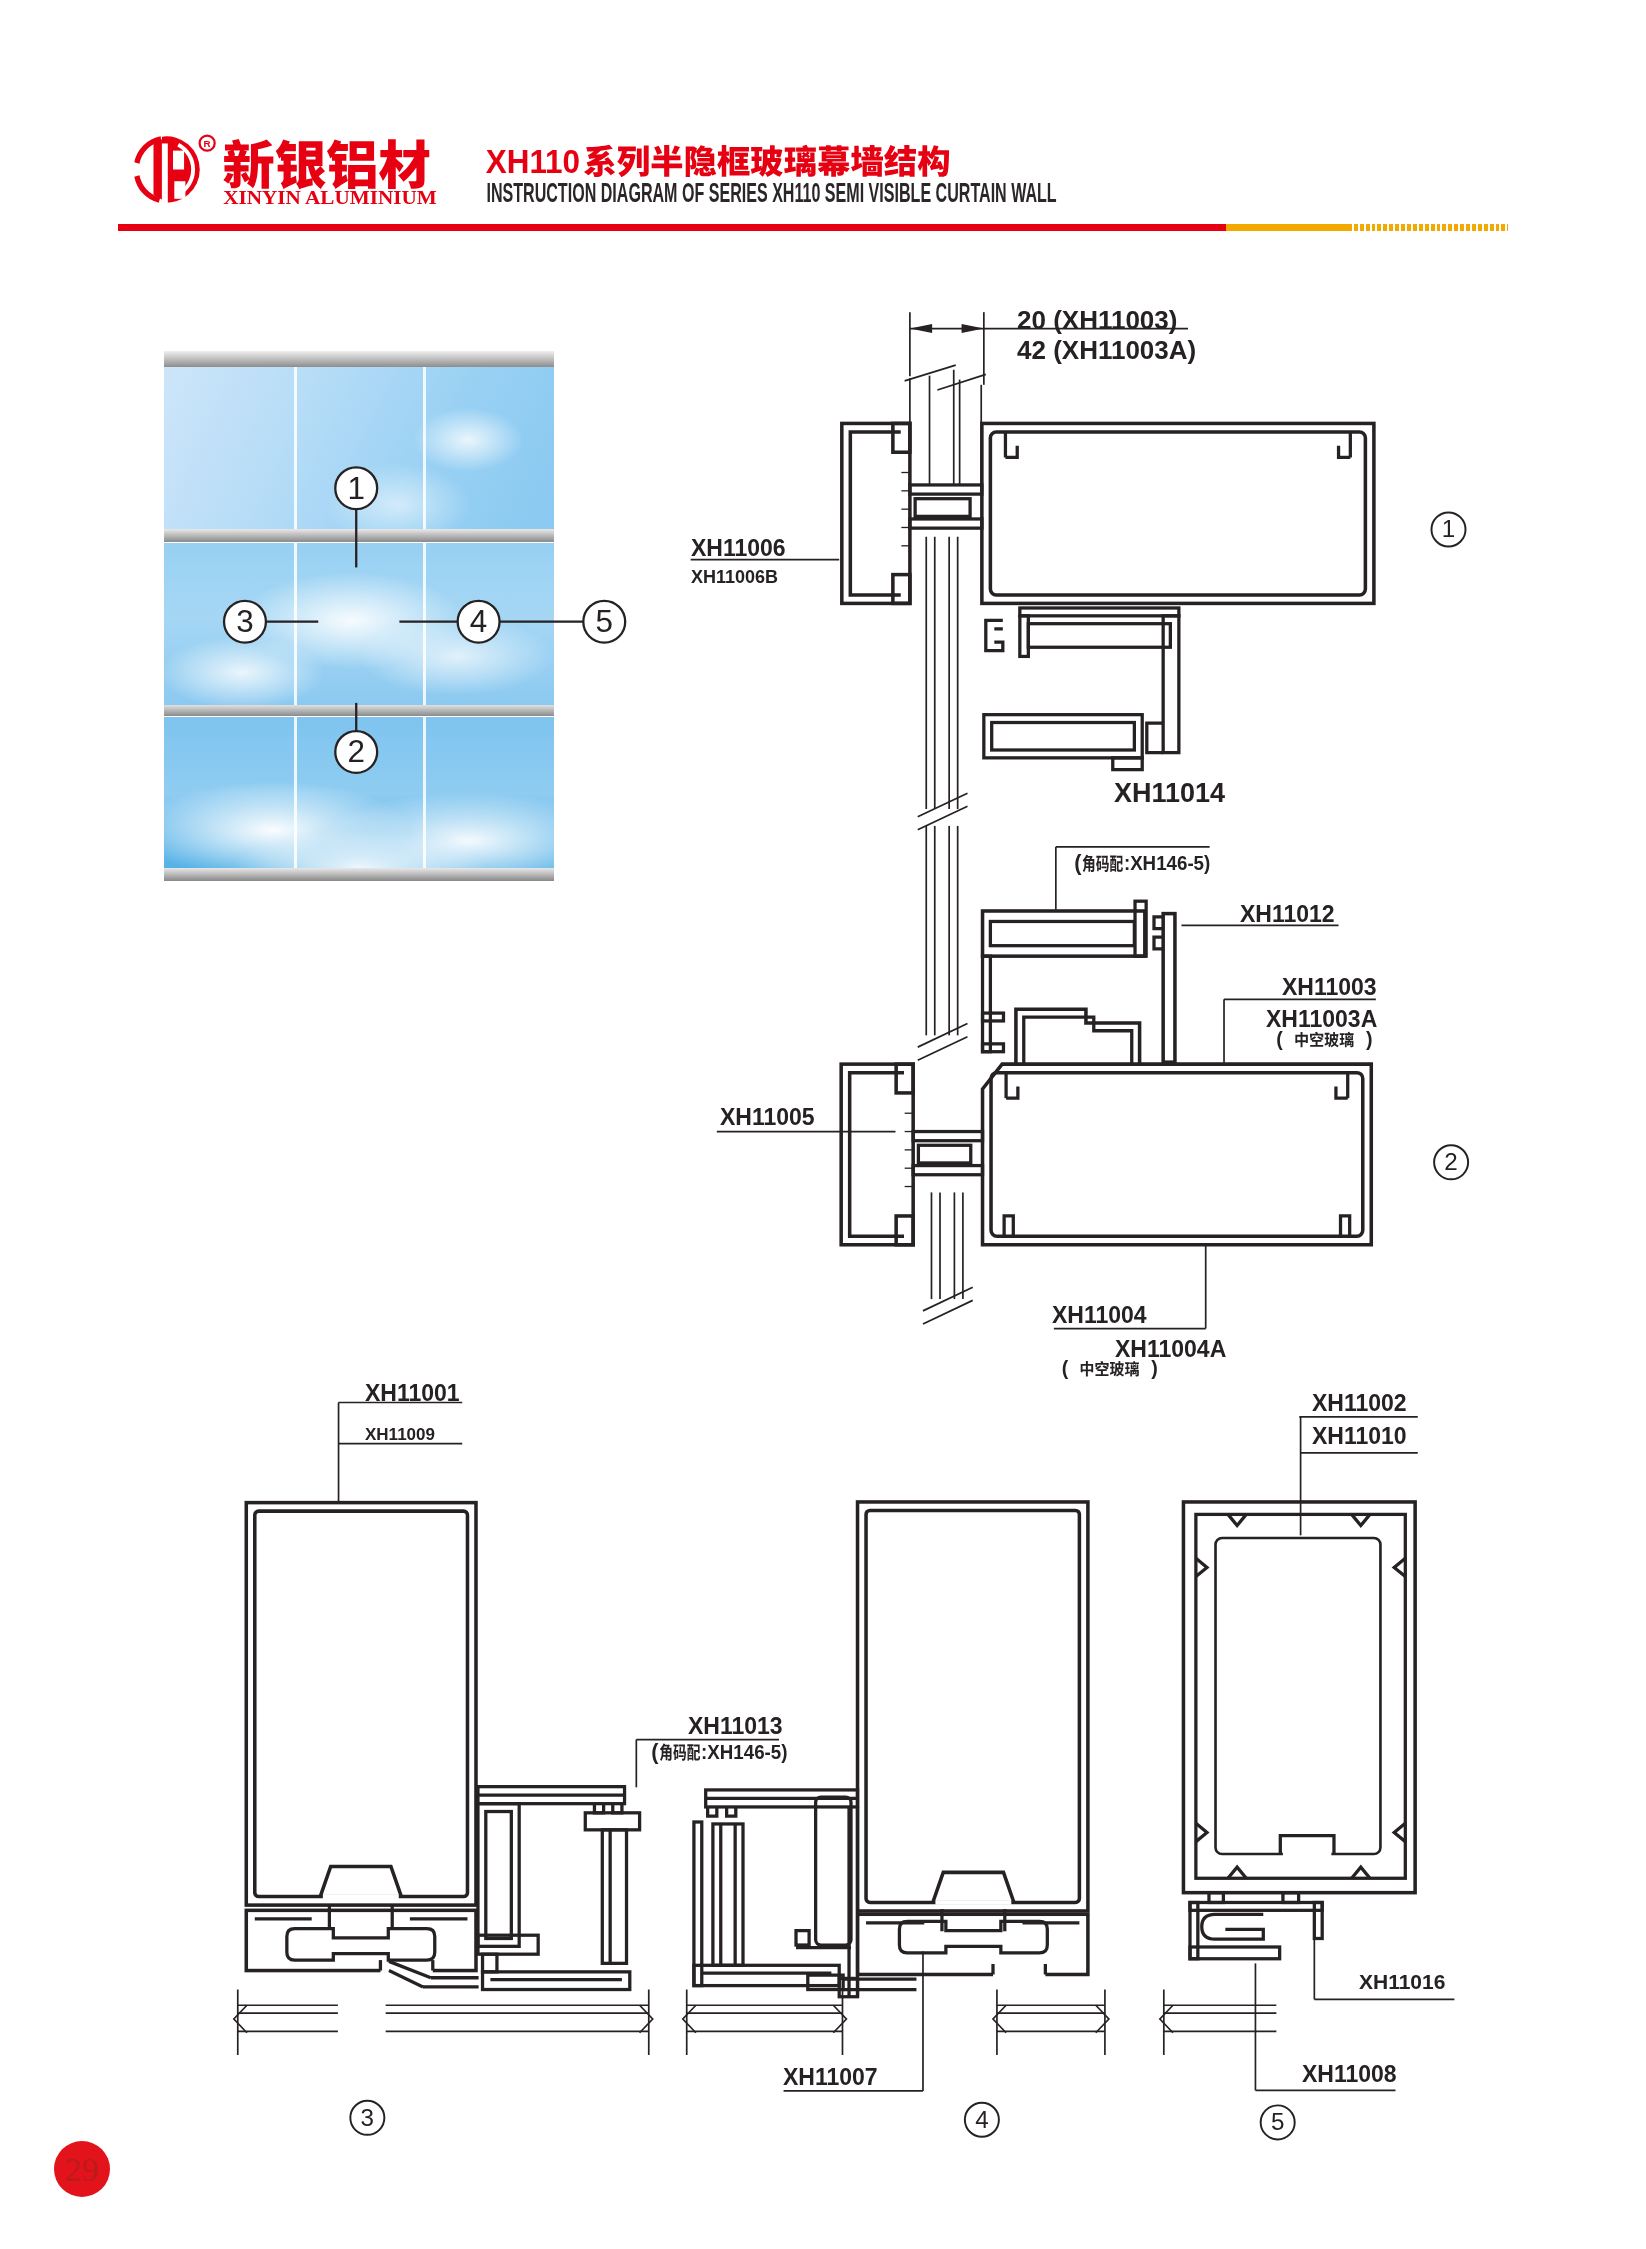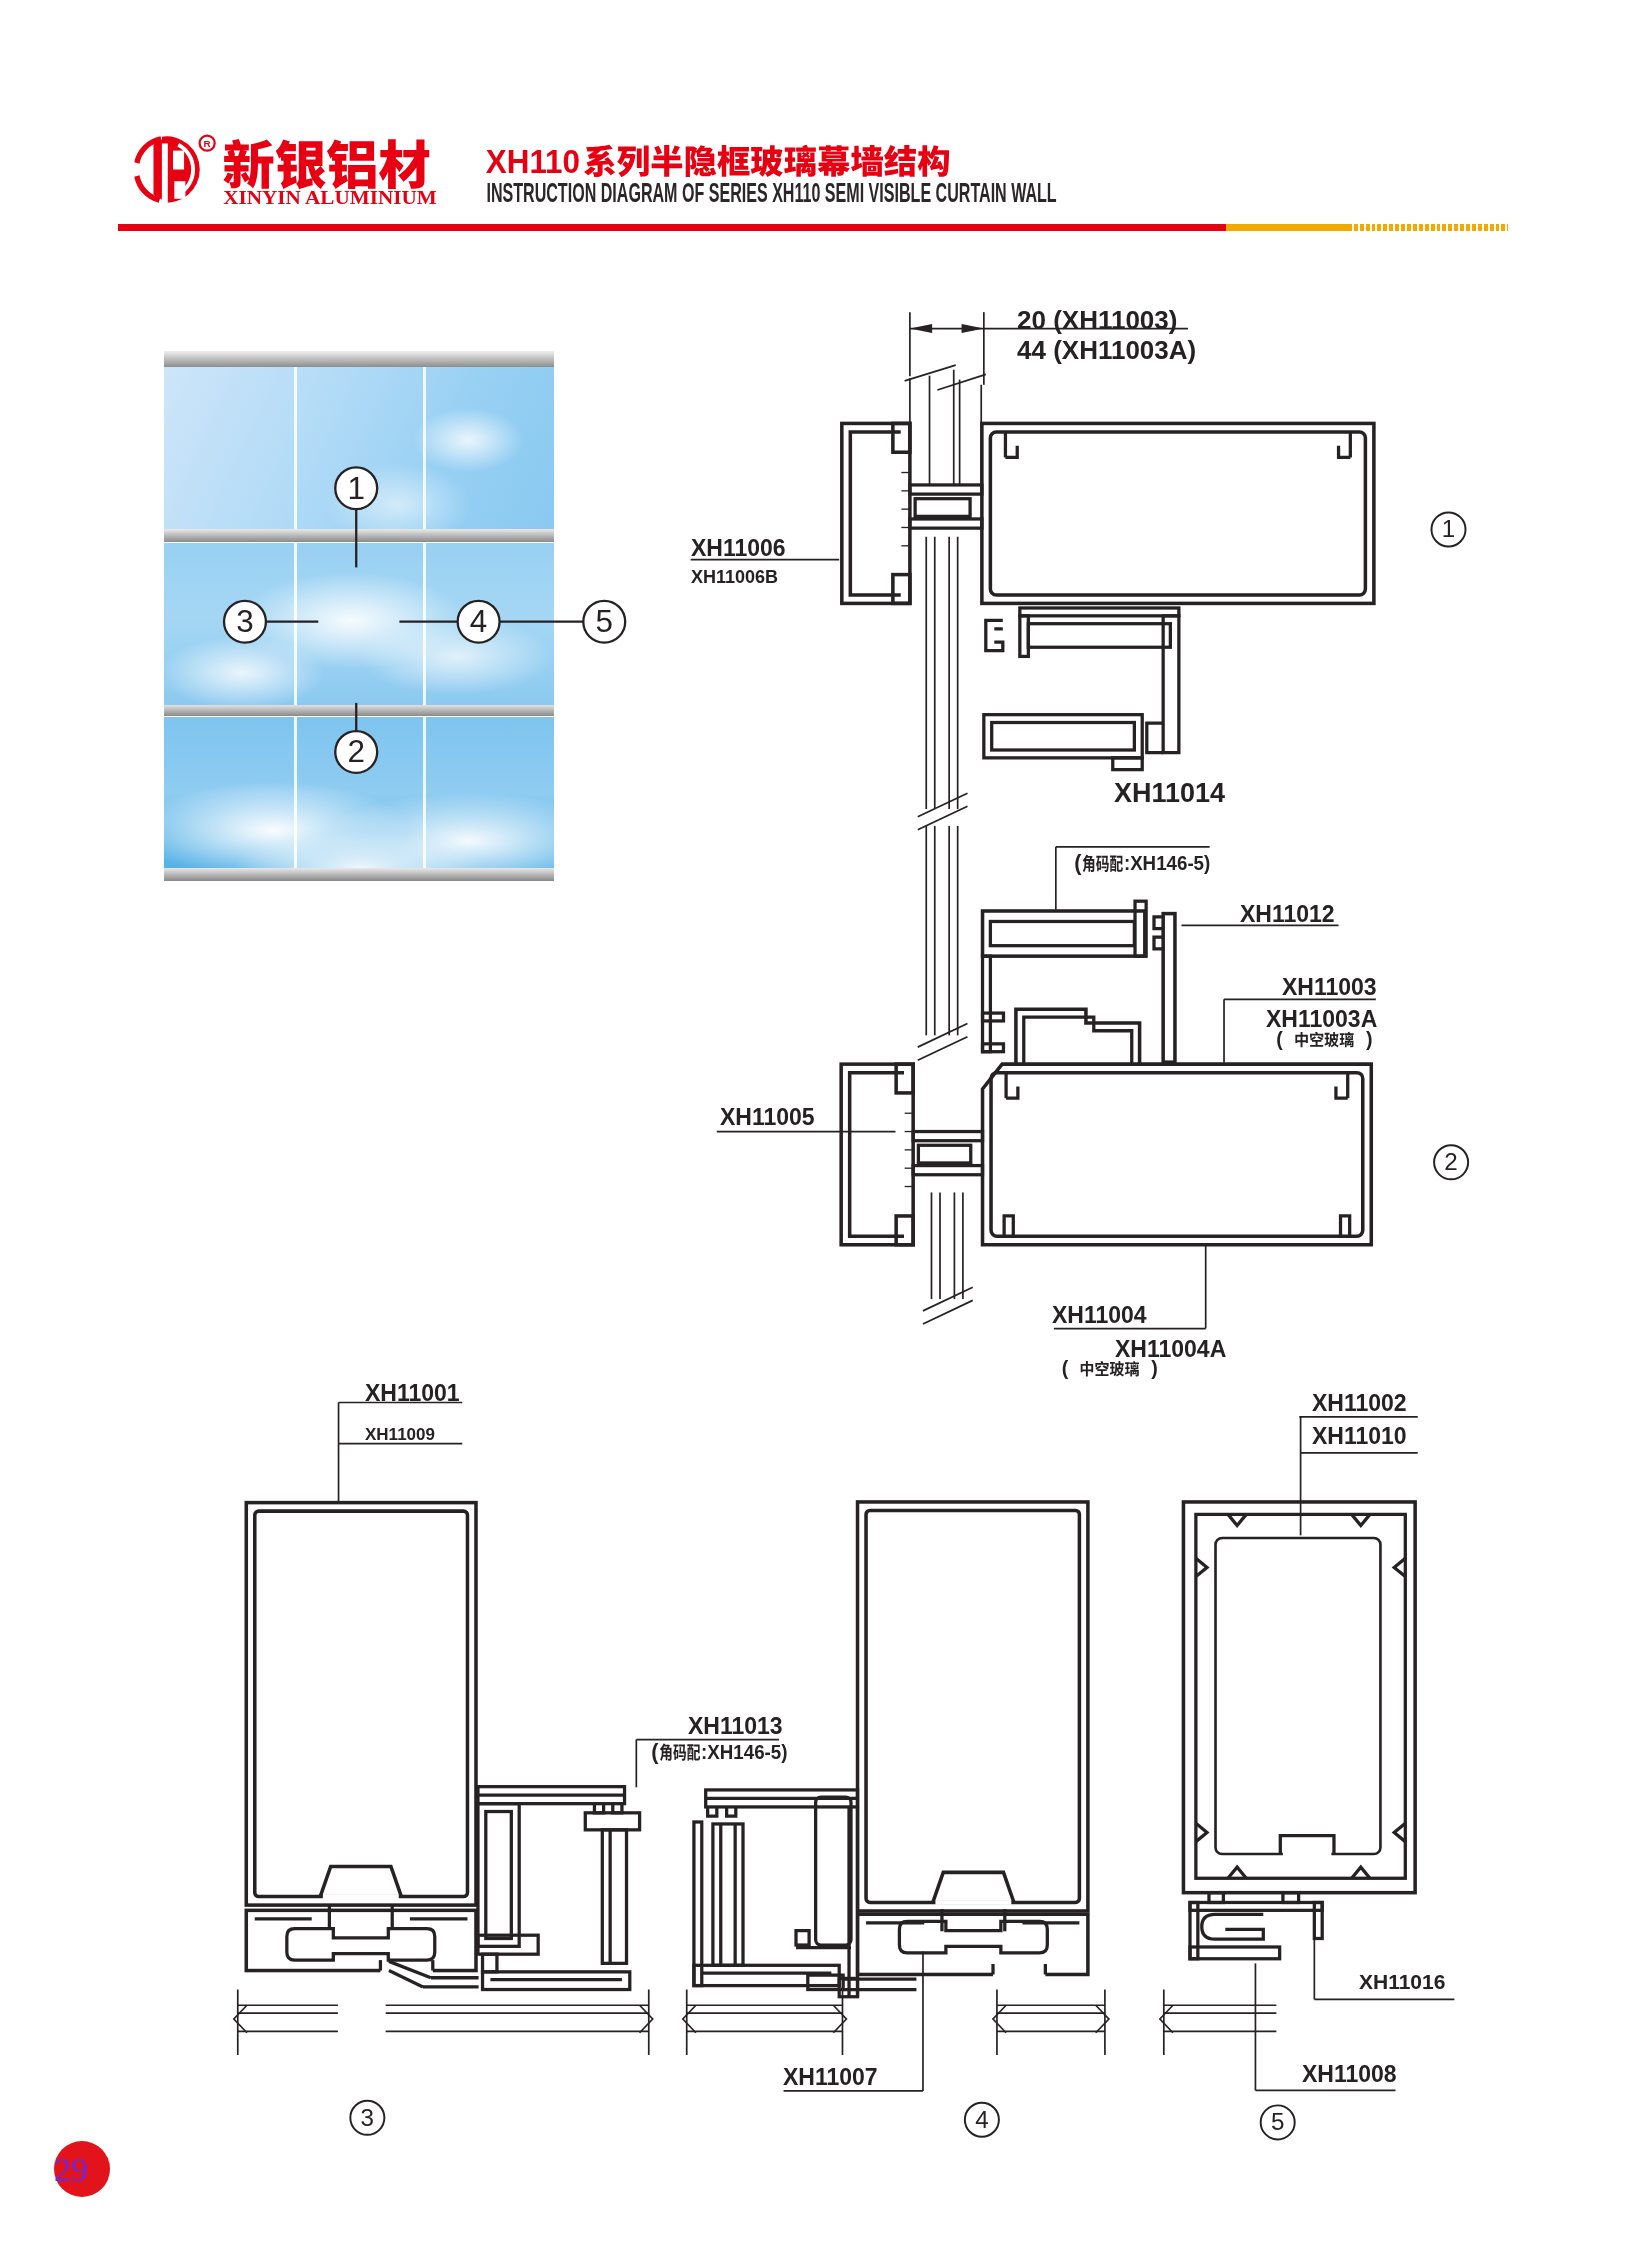--- a/index.html
+++ b/index.html
@@ -384,16 +384,16 @@
 <div class="lb" style="left:1115px;top:1336px;font-size:23px">XH11004A</div>
 <div class="lb" style="left:1312px;top:1390px;font-size:23px">XH11002</div>
 <div class="lb" style="left:1312px;top:1423px;font-size:23px">XH11010</div>
 <div class="lb" style="left:365px;top:1380px;font-size:23px">XH11001</div>
 <div class="lb" style="left:365px;top:1425px;font-size:17px">XH11009</div>
 <div class="lb" style="left:688px;top:1713px;font-size:23px">XH11013</div>
 <div class="lb" style="left:783px;top:2064px;font-size:23px">XH11007</div>
 <div class="lb" style="left:1359px;top:1970px;font-size:21px">XH11016</div>
 <div class="lb" style="left:1302px;top:2061px;font-size:23px">XH11008</div>
 <div class="lb" style="left:1017px;top:305px;font-size:26px">20 (XH11003)</div>
-<div class="lb" style="left:1017px;top:335px;font-size:26px">44 (XH11003A)</div>
+<div class="lb" style="left:1017px;top:335px;font-size:26px">42 (XH11003A)</div>
 <div style="position:absolute;left:54px;top:2141px;width:56px;height:56px;border-radius:50%;background:#e3131b"></div>
-<div style="position:absolute;left:54px;top:2141px;width:56px;height:56px;line-height:58px;font-family:'Liberation Serif',serif;font-size:34px;color:#6d28d9">29</div>
+<div style="position:absolute;left:54px;top:2141px;width:56px;height:56px;text-align:center;line-height:58px;font-family:'Liberation Serif',serif;font-size:34px;color:#b91c1c">29</div>
 </div>
 
 </body></html>

